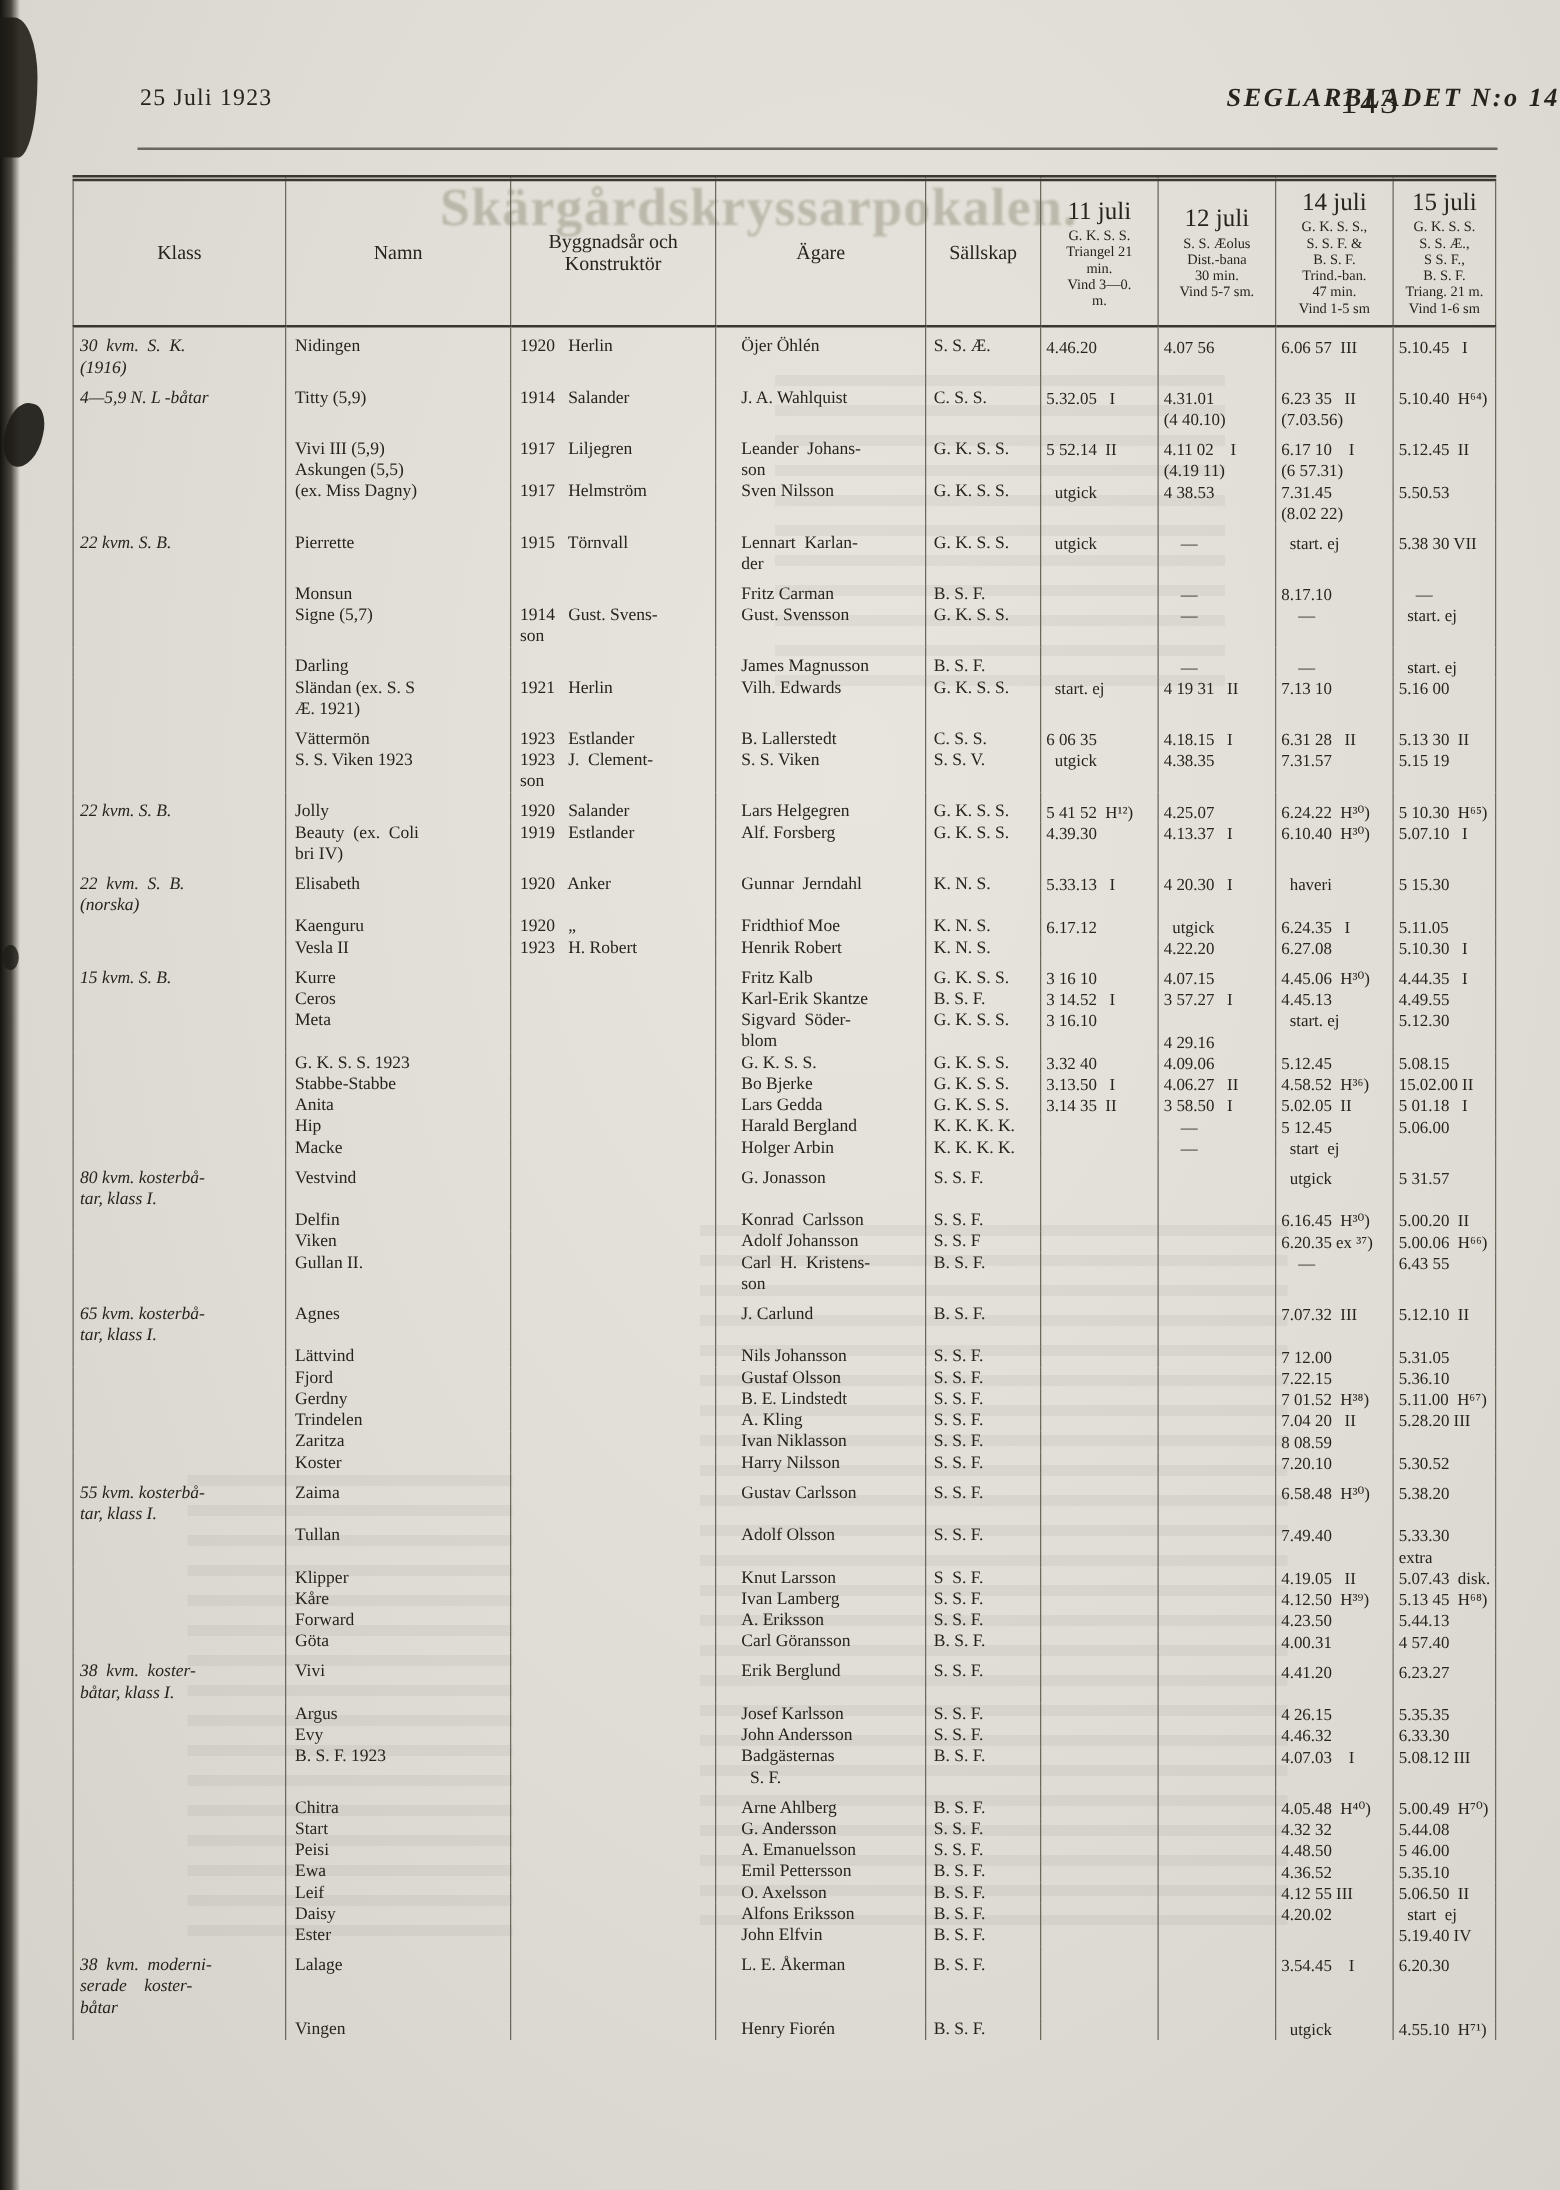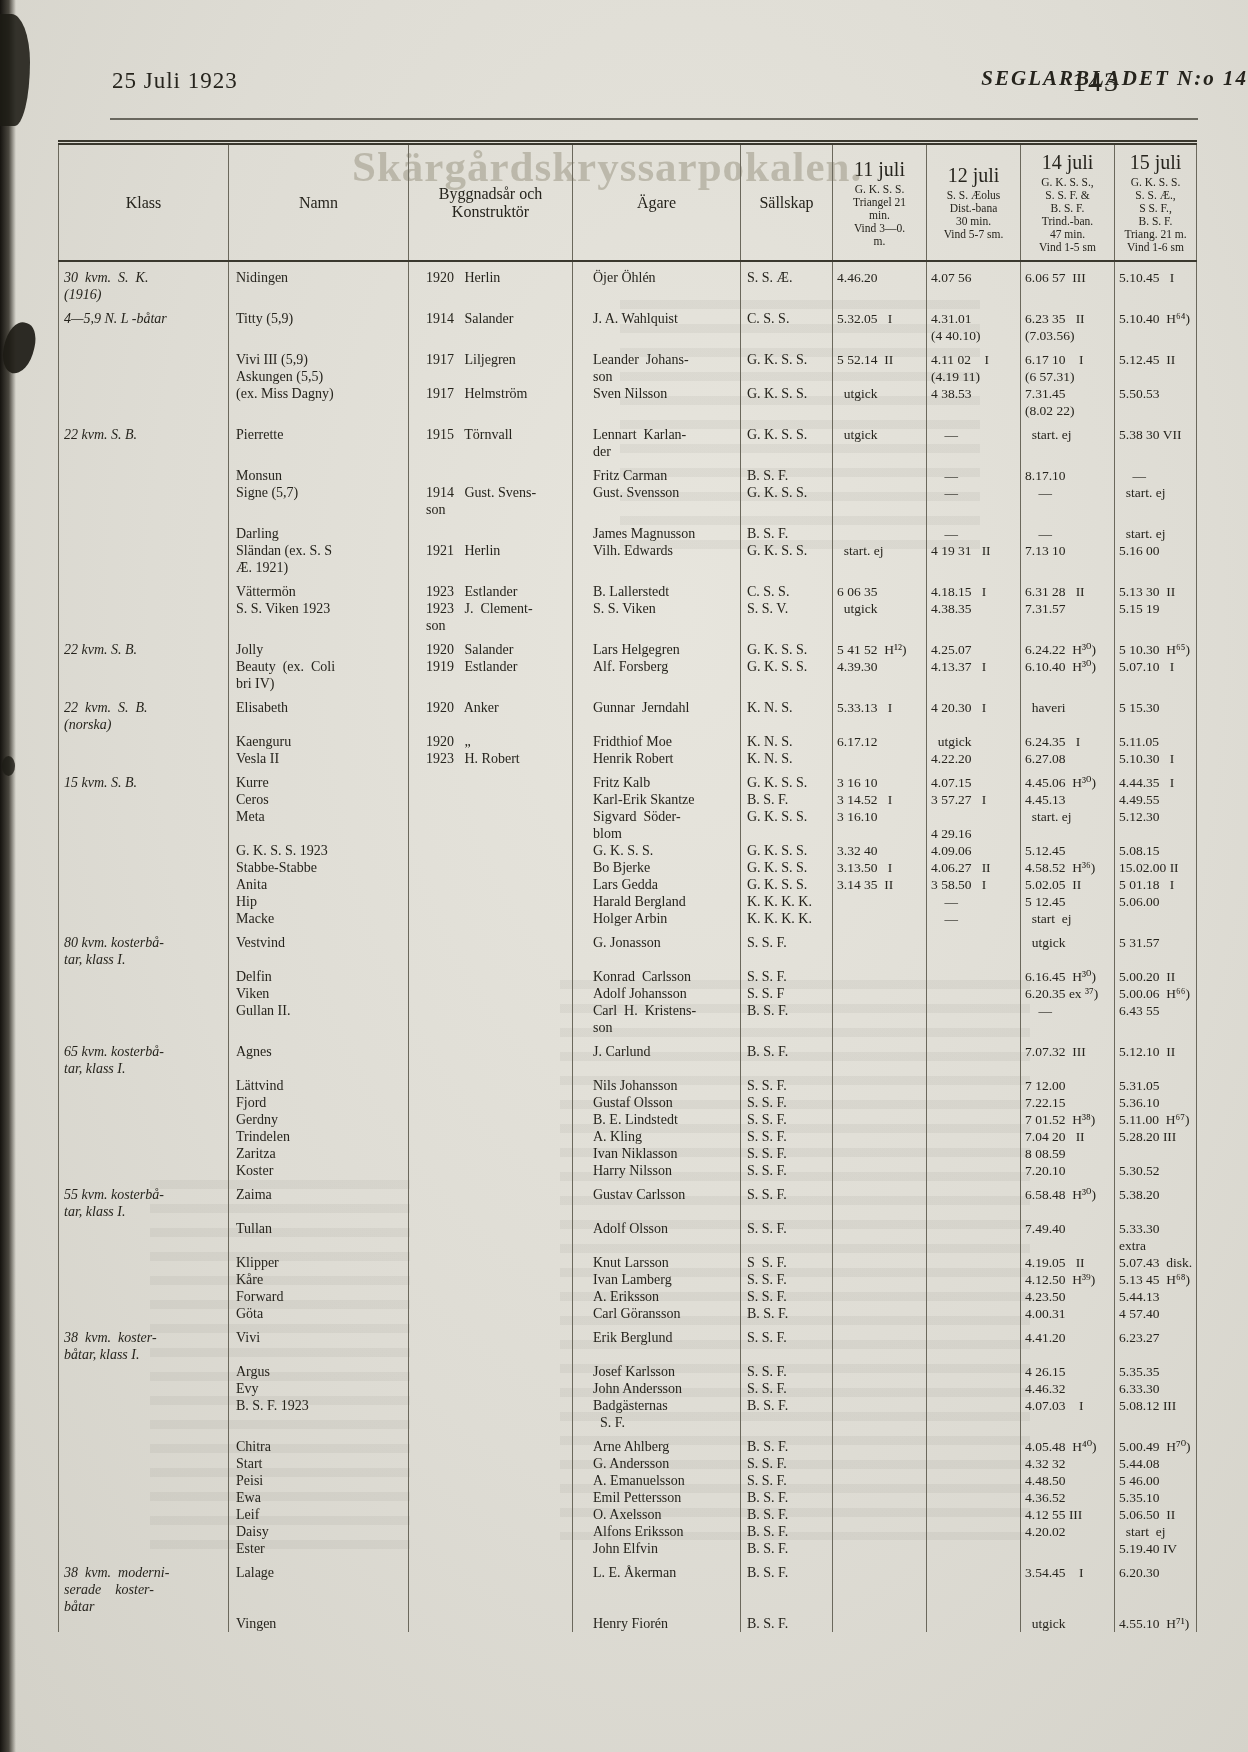--- a/index.html
+++ b/index.html
@@ -22,21 +22,21 @@
   .blob1{left:0;top:14px;width:30px;height:112px;border-radius:0 65% 55% 0/0 45% 60% 0;opacity:.88;}
   .blob2{left:4px;top:322px;width:30px;height:52px;border-radius:55% 45% 60% 50%;transform:rotate(12deg);opacity:.92;}
   .blob3{left:2px;top:756px;width:13px;height:20px;border-radius:50%;opacity:.8;}
   .smudge{position:absolute;opacity:.055;pointer-events:none;
     background:repeating-linear-gradient(180deg,#37352c 0 9px,transparent 9px 24px);}
   .smudge1{left:560px;top:980px;width:470px;height:560px;}
   .smudge2{left:150px;top:1180px;width:260px;height:380px;}
   .smudge3{left:620px;top:300px;width:360px;height:260px;}
 
   
-  .ph-date{position:absolute;left:112px;top:68px;font-size:23px;letter-spacing:1px;}
+  .ph-date{position:absolute;left:112px;top:68px;font-size:19px;letter-spacing:1px;}
   .ph-title{position:absolute;left:0;top:66px;width:100%;text-align:right;
     font-size:21px;font-style:italic;font-weight:bold;letter-spacing:2px;}
   .ph-pageno{position:absolute;left:1072px;top:66px;font-size:28px;letter-spacing:2px;}
   .header-rule{position:absolute;left:110px;top:118px;width:1088px;height:0;
     border-top:2px solid #4c4a41;opacity:.8;}
 
   
   .ghost-title{
     position:absolute;left:352px;top:142px;width:760px;
     font-size:43px;font-weight:bold;letter-spacing:1px;
@@ -63,21 +63,21 @@
   .d-date{font-size:20px;margin-bottom:2px;}
   .d-details{font-size:11.5px;line-height:13px;white-space:pre-line;}
 
   tbody td{
     padding:0 3px;vertical-align:top;text-align:left;
     font-size:14px;line-height:17px;white-space:pre-wrap;
     overflow:hidden;
   }
   tbody td.c-klass{font-style:italic;padding-left:5px;}
   tbody td.c-namn{padding-left:7px;}
-  tbody td.c-bygg{padding-left:17px;}
+  tbody td.c-bygg{padding-left:7px;}
   tbody td.c-agare{padding-left:20px;}
   tbody td.c-sallskap{padding-left:6px;margin-left:20px;}
   tbody td.c-time{font-size:13.5px;padding-left:4px;}
   tbody tr:first-child td{padding-top:8px;}
   tbody tr.group-start td{padding-top:7px;}
 </style>
 </head>
 <body>
 
 <div class="page">

